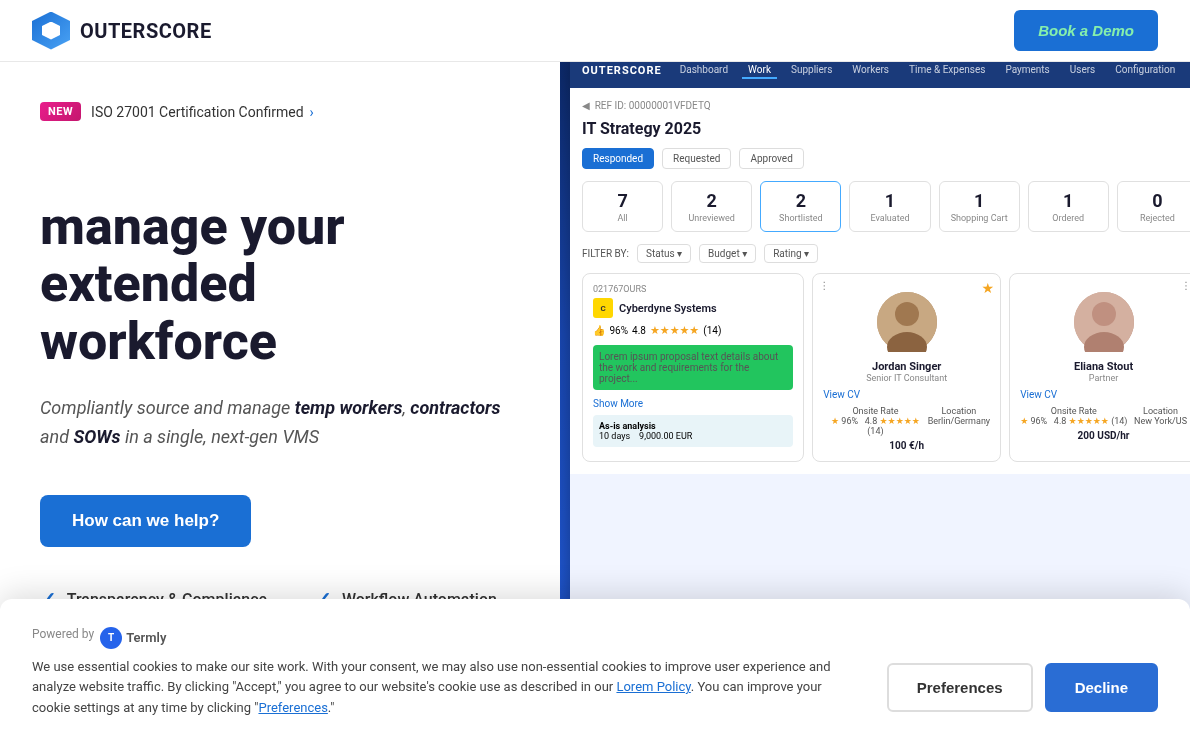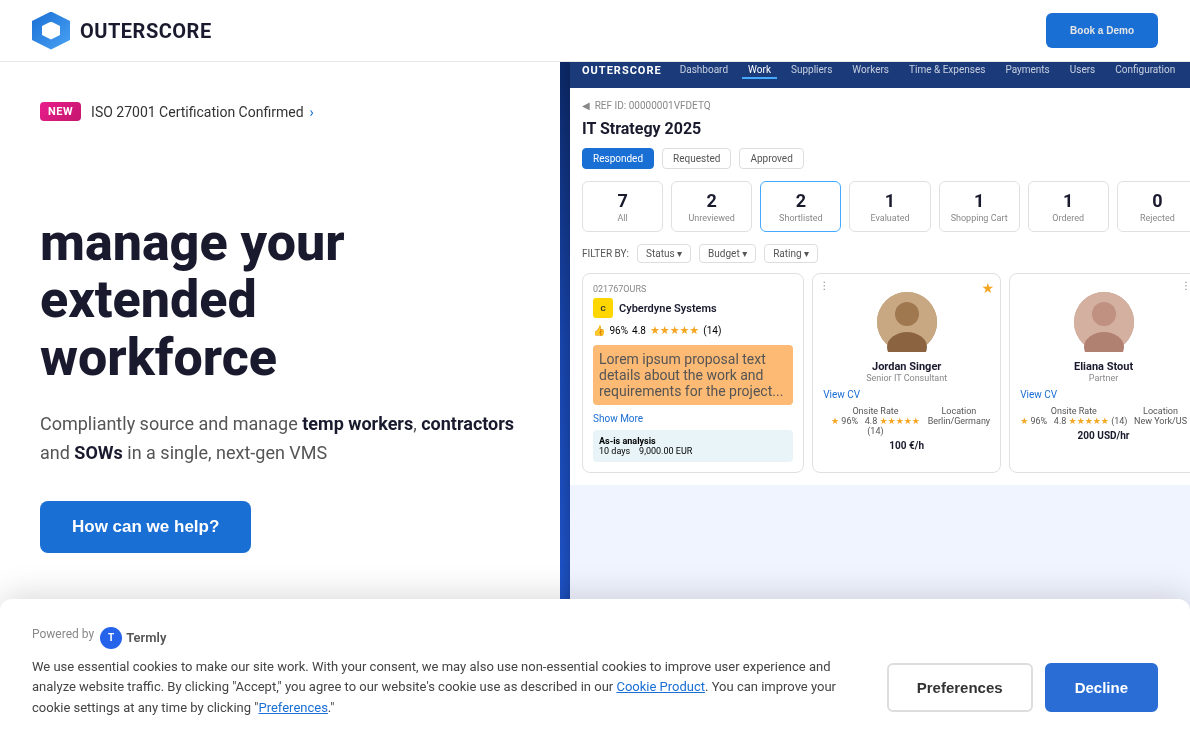--- a/index.html
+++ b/index.html
@@ -25,45 +25,45 @@
       clip-path: polygon(50% 0%, 100% 25%, 100% 75%, 50% 100%, 0% 75%, 0% 25%);
     }
     .logo-text { font-size: 20px; font-weight: 700; color: #1a1a2e; letter-spacing: 0.5px; }
     .nav-links { display: flex; align-items: center; gap: 8px; margin-left: 24px; }
     .nav-link {
       padding: 8px 16px; font-size: 15px; color: #333; cursor: pointer;
       border-radius: 4px; font-weight: 500;
     }
     .nav-spacer { flex: 1; }
     .book-demo-btn {
-      background: #1a6fd4; color: #e5e5e5; border: none; padding: 12px 24px;
-      border-radius: 6px; font-size: 10px; font-weight: 600; cursor: pointer;
+      background: #1a6fd4; color: #86efac; border: none; padding: 12px 24px;
+      border-radius: 6px; font-size: 15px; font-weight: 600; cursor: pointer; font-style: italic;
     }
 
     
     .main-content {
       display: flex; margin-top: 62px; height: calc(743px - 62px); overflow: hidden;
     }
 
     
     .left-panel {
       width: 560px; flex-shrink: 0; padding: 40px 40px 40px 40px;
       display: flex; flex-direction: column; justify-content: flex-start;
     }
-    .new-badge-row { display: flex; align-items: center; margin-bottom: 36px; }
+    .new-badge-row { display: flex; align-items: center; margin-bottom: 20px; }
     .new-badge {
       background: linear-gradient(135deg, #e91e8c, #c4166e); color: #fff;
       font-size: 11px; font-weight: 700; padding: 3px 8px; border-radius: 4px;
       margin-right: 10px; letter-spacing: 0.5px;
     }
     .badge-text { font-size: 14px; color: #333; }
     .badge-arrow { color: #1a6fd4; margin-left: 6px; font-size: 14px; }
 
     .hero-title { font-size: 52px; font-weight: 800; color: #1a1a2e; line-height: 1.1; margin-bottom: 24px; }
-    .hero-subtitle { font-size: 18px; color: #555; line-height: 1.6; margin-bottom: 34px; }
+    .hero-subtitle { font-size: 18px; color: #555; line-height: 1.6; margin-bottom: 44px; font-style: italic; }
     .hero-subtitle strong { color: #1a1a2e; font-weight: 700; }
 
     .cta-btn {
       display: inline-block; background: #1a6fd4; color: #fff;
       padding: 16px 32px; border-radius: 8px; font-size: 17px; font-weight: 600;
       cursor: pointer; border: none; margin-bottom: 40px; width: fit-content;
     }
 
     .features-row { display: flex; gap: 48px; }
     .feature-item { display: flex; align-items: center; gap: 10px; }
@@ -305,21 +305,21 @@
               </div>
               <span>Cyberdyne Systems</span>
             </div>
             <div class="prop-rating">
               <span style="color:#4caf50;font-size:10px;">👍</span>
               <span>96%</span>
               <span>4.8</span>
               <span class="stars">★★★★★</span>
               <span>(14)</span>
             </div>
-            <div style="background:#fdba74;border-radius:4px;padding:6px;font-size:14px;color:#555;margin-bottom:8px;">
+            <div style="background:#22c55e;border-radius:4px;padding:6px;font-size:10px;color:#555;margin-bottom:8px;">
               Lorem ipsum proposal text details about the work and requirements for the project...
             </div>
             <div style="font-size:10px;color:#1a6fd4;margin-bottom:6px;cursor:pointer;">Show More</div>
             <div style="background:#e8f4f8;border-radius:4px;padding:6px;font-size:9px;">
               <strong>As-is analysis</strong>
               <div>10 days &nbsp;&nbsp; 9,000.00 EUR</div>
             </div>
           </div>
 
           <div style="flex:1; border:1px solid #e0e0e0; border-radius:8px; padding:10px; background:#fff; text-align:center; position:relative;">
@@ -382,21 +382,21 @@
   <div class="cookie-banner">
     <div class="cookie-powered">
       <span>Powered by</span>
       <div class="termly-logo">
         <div class="termly-icon">T</div>
         <span>Termly</span>
       </div>
     </div>
     <div class="cookie-body">
       <p class="cookie-text">
-        <span>We use essential cookies to make our site work. With your consent, we may also use non-essential cookies to improve user experience and analyze website traffic. By clicking "Accept," you agree to our website's cookie use as described in our </span><a>Cookie Product</a><span>. You can improve your cookie settings at any time by clicking "</span><a>Preferences</a><span>."</span>
+        <span>We use essential cookies to make our site work. With your consent, we may also use non-essential cookies to improve user experience and analyze website traffic. By clicking "Accept," you agree to our website's cookie use as described in our </span><a>Lorem Policy</a><span>. You can improve your cookie settings at any time by clicking "</span><a>Preferences</a><span>."</span>
       </p>
       <div class="cookie-buttons">
         <button class="cookie-btn preferences">Preferences</button>
         <button class="cookie-btn decline">Decline</button>
       </div>
     </div>
   </div>
 </div>
 
 </body></html>

